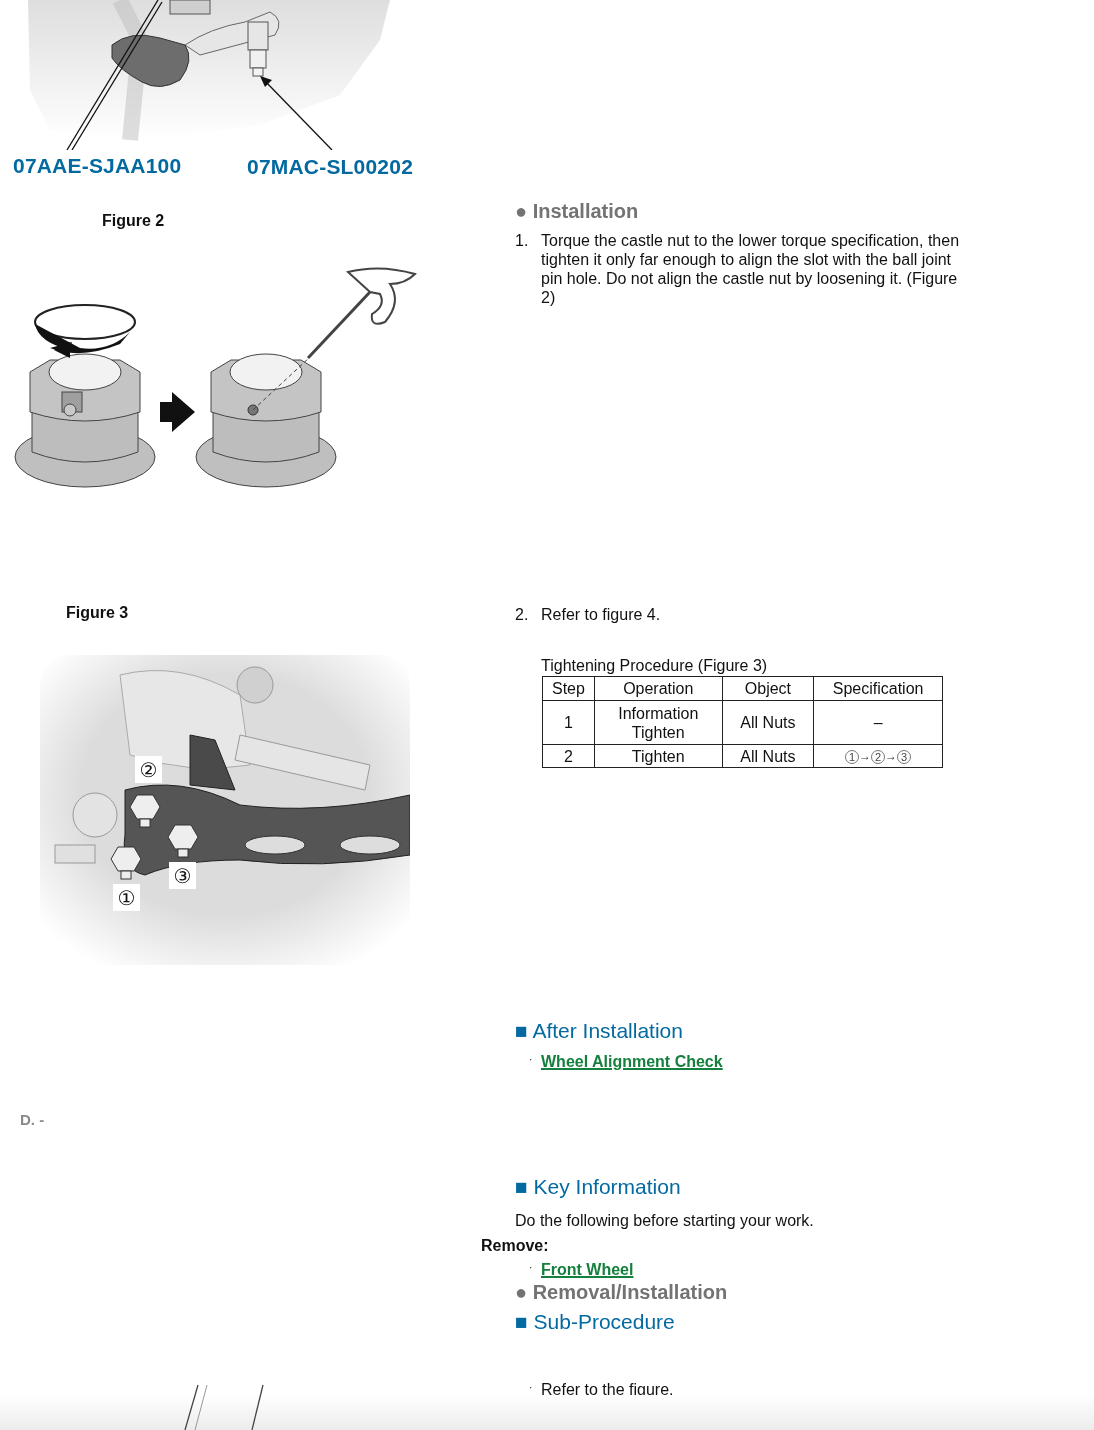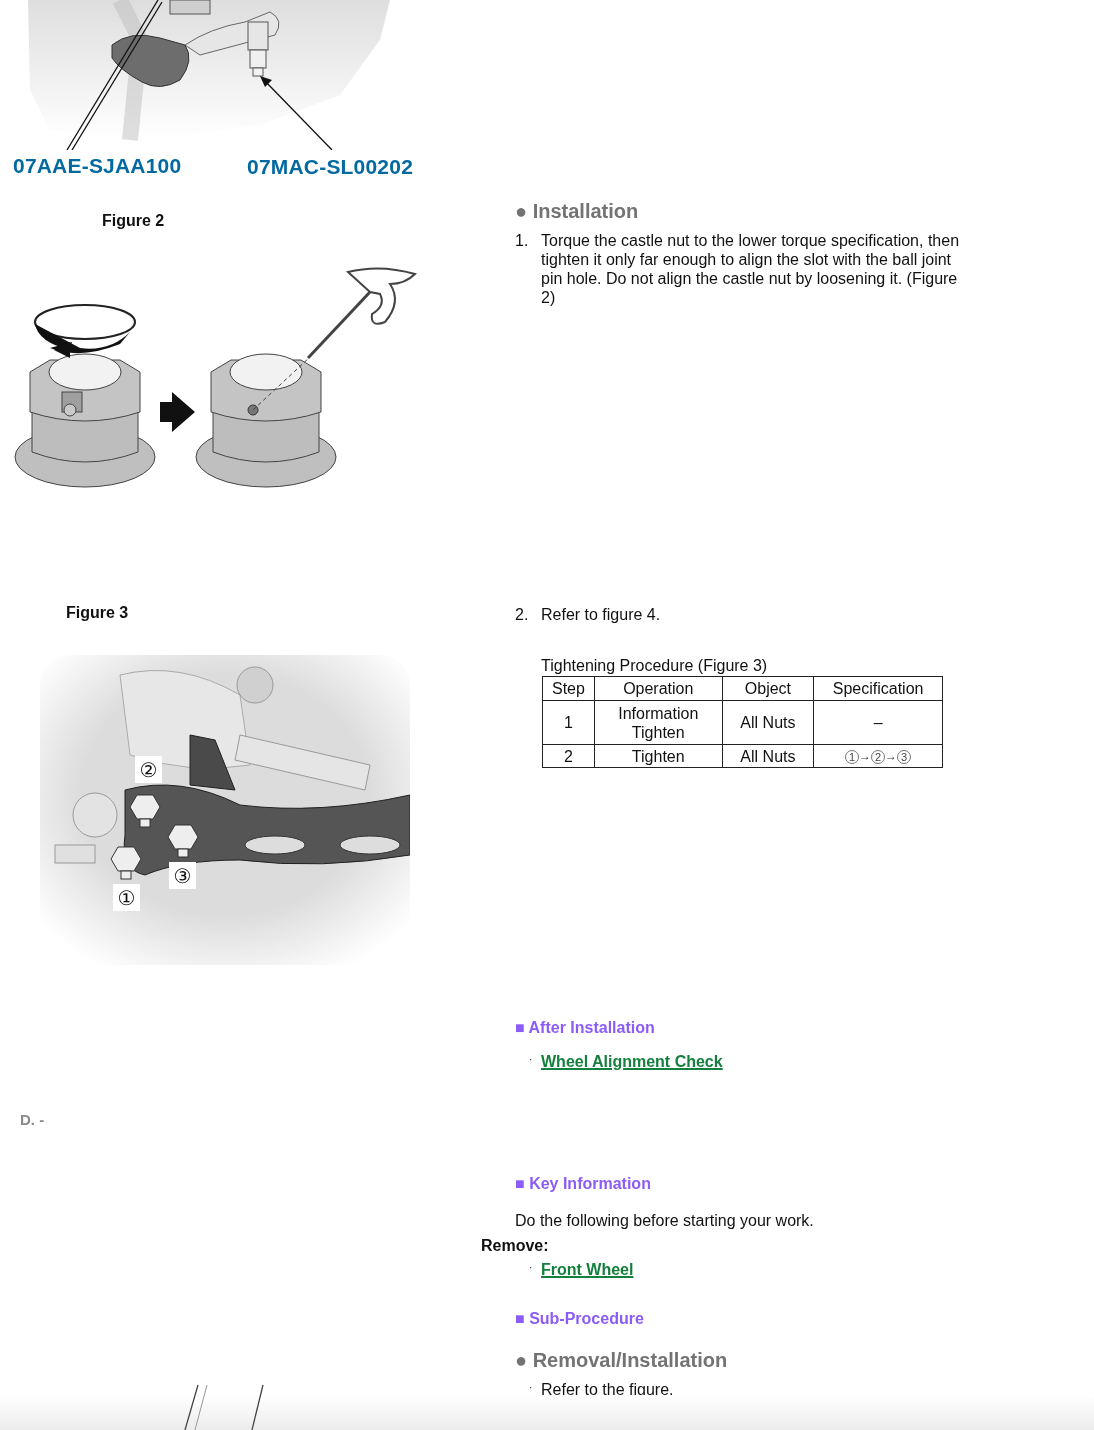--- a/index.html
+++ b/index.html
@@ -4,21 +4,21 @@
 <style>
   * { box-sizing: border-box; margin: 0; padding: 0; }
   html, body { width: 1094px; height: 1430px; background: #ffffff; overflow: hidden; }
   body { position: relative; font-family: "Liberation Sans", sans-serif; color: #111; }
   .abs { position: absolute; }
 
   .tool-label { font-weight: bold; font-size: 21px; color: #0369a1; letter-spacing: 0.2px; }
   .fig-caption { font-weight: bold; font-size: 16px; color: #111; }
 
   .h-bullet { font-weight: bold; font-size: 20px; color: #737373; }
-  .h-square { font-weight: bold; font-size: 16px; color: #8b5cf6; }
+  .h-square { font-weight: normal; font-size: 21px; color: #0369a1; }
   .body-text { font-size: 16px; line-height: 19px; color: #111; }
 
   .step { display: flex; }
   .step .num { width: 26px; flex: none; }
   .step .txt { width: 430px; }
 
   .table-title { font-weight: normal; font-size: 16px; }
   table.proc { border-collapse: collapse; font-size: 16px; }
   table.proc th, table.proc td { border: 1.5px solid #222; text-align: center; padding: 0 6px; }
   table.proc th { font-weight: normal; height: 24px; }
@@ -198,21 +198,21 @@
 <div class="abs body-text" style="left:481px; top:1236px; font-weight:bold;">Remove:</div>
 <div class="abs link-item" style="left:529px; top:1261px;">
   <span class="dot">·</span>
   <a class="link" href="#">Front Wheel</a>
 </div>
 
 <div class="abs h-square" style="left:515px; top:1310px;">
   <span>■</span>
   <span>Sub-Procedure</span>
 </div>
-<div class="abs h-bullet" style="left:515px; top:1349px;">
+<div class="abs h-bullet" style="left:515px; top:1281px;">
   <span>●</span>
   <span>Removal/Installation</span>
 </div>
 <div class="abs link-item" style="left:529px; top:1381px;">
   <span class="dot">·</span>
   <span>Refer to the figure.</span>
 </div>
 
 <div class="abs bottom-fade"></div>
 <svg class="abs" style="left:170px; top:1380px;" width="110" height="50">

